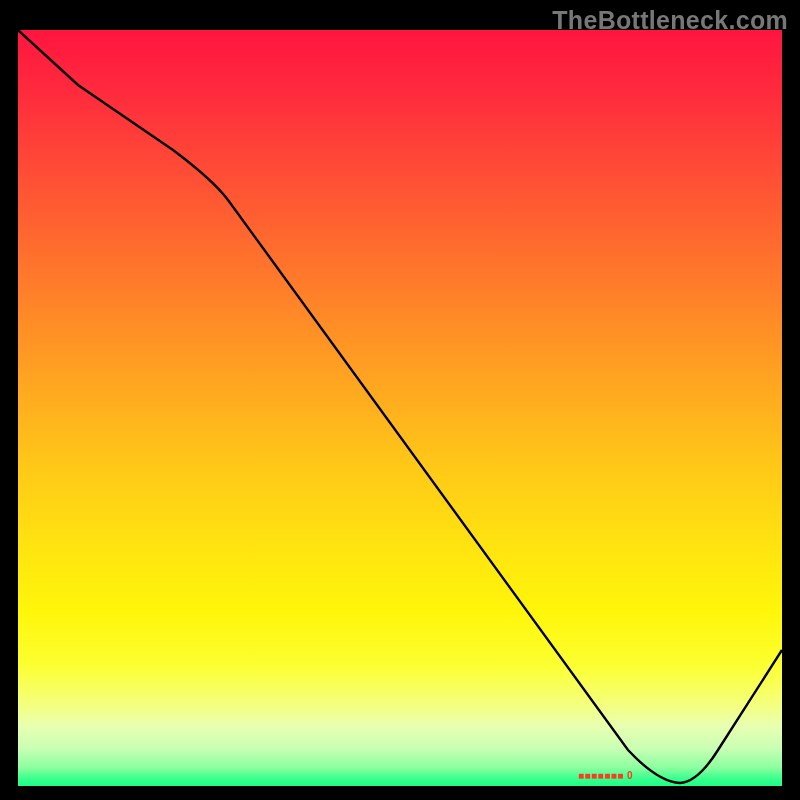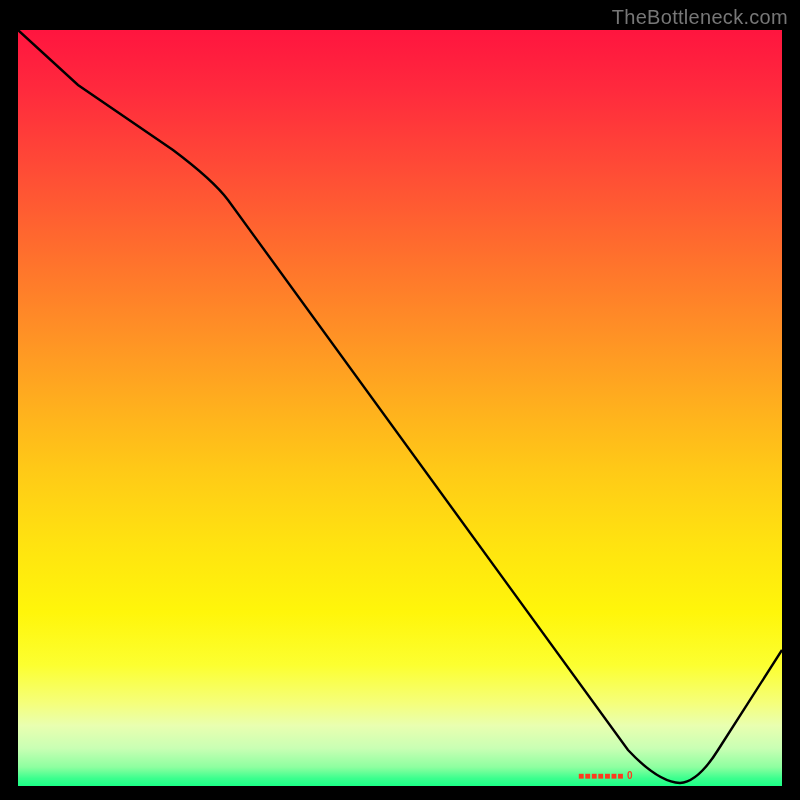--- a/index.html
+++ b/index.html
@@ -15,22 +15,22 @@
     position: relative;
     width: 800px;
     height: 800px;
     background: #000;
   }
   .watermark {
     position: absolute;
     top: 6px;
     right: 12px;
     color: #777;
-    font-size: 20px;
-    font-weight: 400;
+    font-size: 25px;
+    font-weight: 700;
     letter-spacing: 0.3px;
     user-select: none;
   }
   .plot-outer {
     position: absolute;
     left: 18px;
     top: 30px;
     width: 764px;
     height: 756px;
     background: #000;

